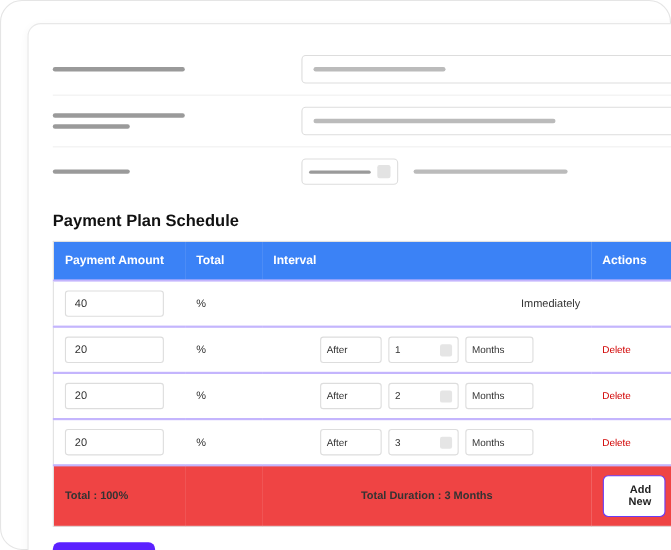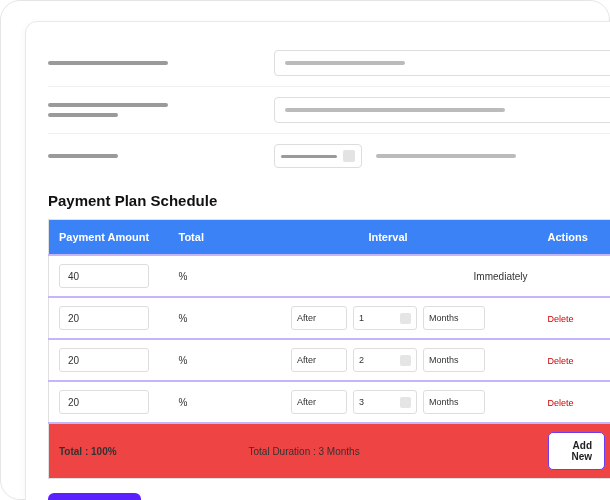--- a/index.html
+++ b/index.html
@@ -83,21 +83,21 @@
     border: 1px solid #e0e0e0;
   }
   table.schedule thead th {
     background: #3b82f6;
     color: #fff;
     font-size: 11px;
     font-weight: 700;
     text-align: left;
     padding: 11px 10px;
   }
-  table.schedule thead th.center { text-align: center; }
+  table.schedule thead th.center { text-align: left; }
   table.schedule tbody td {
     border-top: 2px solid #c4b5fd;
     padding: 8px 10px;
     font-size: 10px;
     color: #333;
     vertical-align: middle;
   }
   .amount-input {
     width: 90px; height: 24px;
     border: 1px solid #ddd; border-radius: 3px;
@@ -122,21 +122,21 @@
   .sel-unit  { width: 62px; gap: 28px; }
   .delete-link { color: #d10000; font-weight: 400; font-size: 9px; cursor: pointer; }
 
   tr.footer-row td {
     background: #ef4444;
     font-size: 10px;
     font-weight: 700;
     color: #222;
     padding: 12px 10px;
   }
-  tr.footer-row td.center { text-align: left; font-weight: 400; }
+  tr.footer-row td.center { text-align: center; font-weight: 700; }
   .add-new-btn {
     display: inline-flex; align-items: center; justify-content: center;
     border: 1.5px solid #6a3df5;
     color: #222; font-weight: 700; font-size: 10px;
     border-radius: 5px;
     padding: 7px 12px;
     cursor: pointer;
     background: #fff;
     text-align: right;
   }

